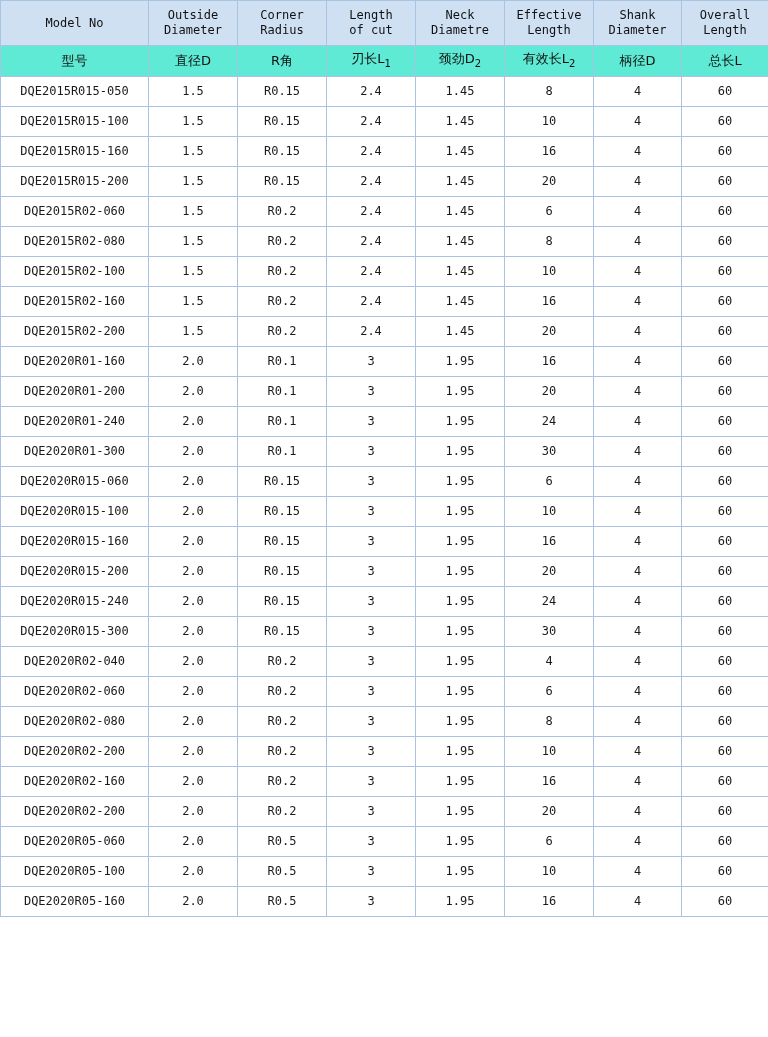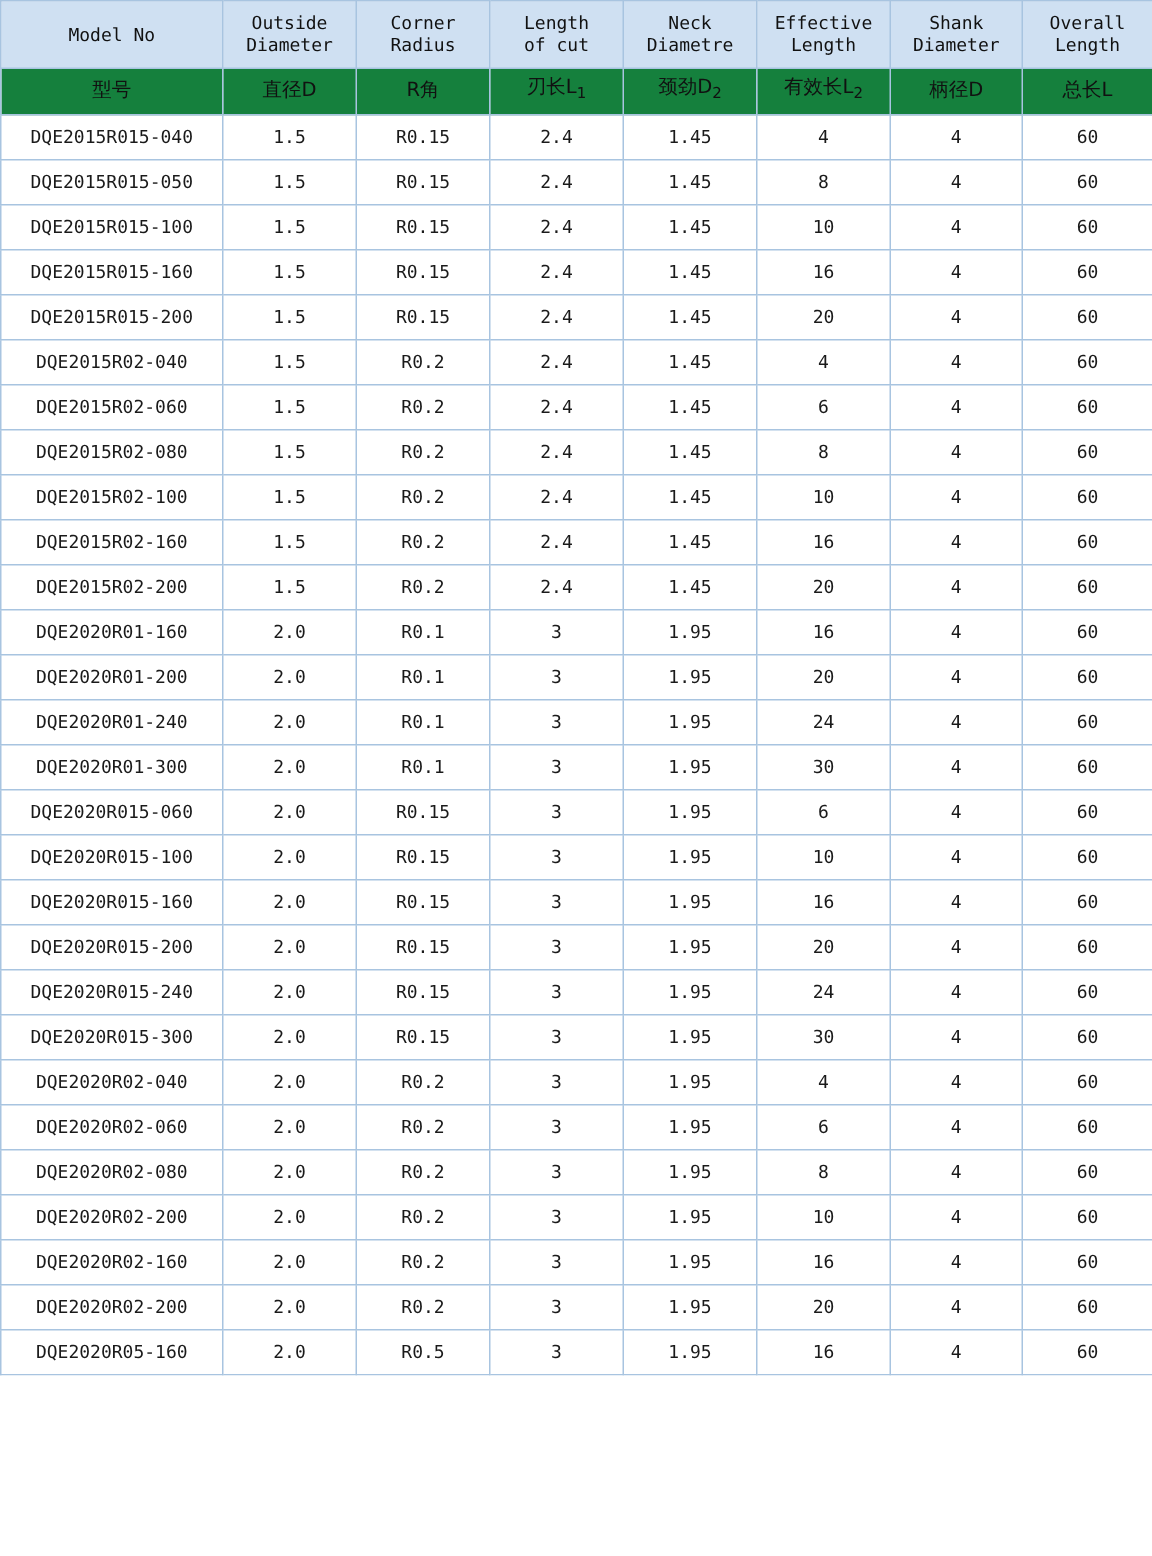--- a/index.html
+++ b/index.html
@@ -26,21 +26,21 @@
     line-height: 1.25;
   }
   thead tr.row-en th {
     background: #cfe0f2;
     height: 40px;
     padding: 2px 1px;
     font-size: 12px;
     color: #111;
   }
   thead tr.row-cn th {
-    background: #15803d;
+    background: #5eead4;
     height: 26px;
     padding: 2px 1px;
     font-size: 13px;
     font-family: "DejaVu Sans", "Liberation Sans", sans-serif;
     color: #111;
   }
   thead tr.row-cn th .sub {
     font-size: 10px;
     vertical-align: sub;
   }
@@ -120,30 +120,20 @@
         <th>R角</th>
         <th>刃长L<span class="sub">1</span></th>
         <th>颈劲D<span class="sub">2</span></th>
         <th>有效长L<span class="sub">2</span></th>
         <th>柄径D</th>
         <th>总长L</th>
       </tr>
   </thead>
   <tbody>
       <tr>
-        <td class="model">DQE2015R015-040</td>
-        <td>1.5</td>
-        <td>R0.15</td>
-        <td>2.4</td>
-        <td>1.45</td>
-        <td>4</td>
-        <td>4</td>
-        <td>60</td>
-      </tr>
-      <tr>
         <td class="model">DQE2015R015-050</td>
         <td>1.5</td>
         <td>R0.15</td>
         <td>2.4</td>
         <td>1.45</td>
         <td>8</td>
         <td>4</td>
         <td>60</td>
       </tr>
       <tr>
@@ -170,30 +160,20 @@
         <td class="model">DQE2015R015-200</td>
         <td>1.5</td>
         <td>R0.15</td>
         <td>2.4</td>
         <td>1.45</td>
         <td>20</td>
         <td>4</td>
         <td>60</td>
       </tr>
       <tr>
-        <td class="model">DQE2015R02-040</td>
-        <td>1.5</td>
-        <td>R0.2</td>
-        <td>2.4</td>
-        <td>1.45</td>
-        <td>4</td>
-        <td>4</td>
-        <td>60</td>
-      </tr>
-      <tr>
         <td class="model">DQE2015R02-060</td>
         <td>1.5</td>
         <td>R0.2</td>
         <td>2.4</td>
         <td>1.45</td>
         <td>6</td>
         <td>4</td>
         <td>60</td>
       </tr>
       <tr>
@@ -386,20 +366,40 @@
         <td>4</td>
         <td>60</td>
       </tr>
       <tr>
         <td class="model">DQE2020R02-200</td>
         <td>2.0</td>
         <td>R0.2</td>
         <td>3</td>
         <td>1.95</td>
         <td>20</td>
+        <td>4</td>
+        <td>60</td>
+      </tr>
+      <tr>
+        <td class="model">DQE2020R05-060</td>
+        <td>2.0</td>
+        <td>R0.5</td>
+        <td>3</td>
+        <td>1.95</td>
+        <td>6</td>
+        <td>4</td>
+        <td>60</td>
+      </tr>
+      <tr>
+        <td class="model">DQE2020R05-100</td>
+        <td>2.0</td>
+        <td>R0.5</td>
+        <td>3</td>
+        <td>1.95</td>
+        <td>10</td>
         <td>4</td>
         <td>60</td>
       </tr>
       <tr>
         <td class="model">DQE2020R05-160</td>
         <td>2.0</td>
         <td>R0.5</td>
         <td>3</td>
         <td>1.95</td>
         <td>16</td>

